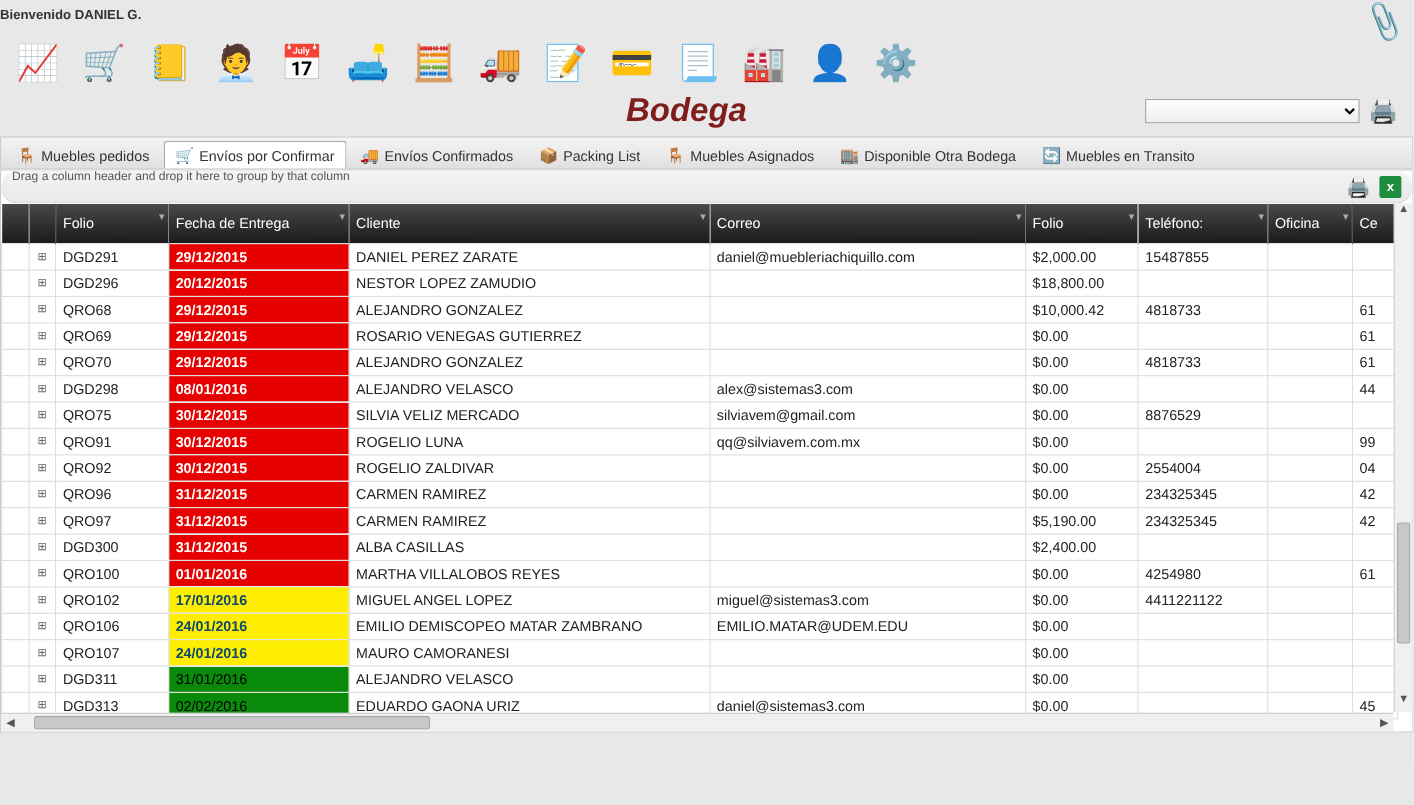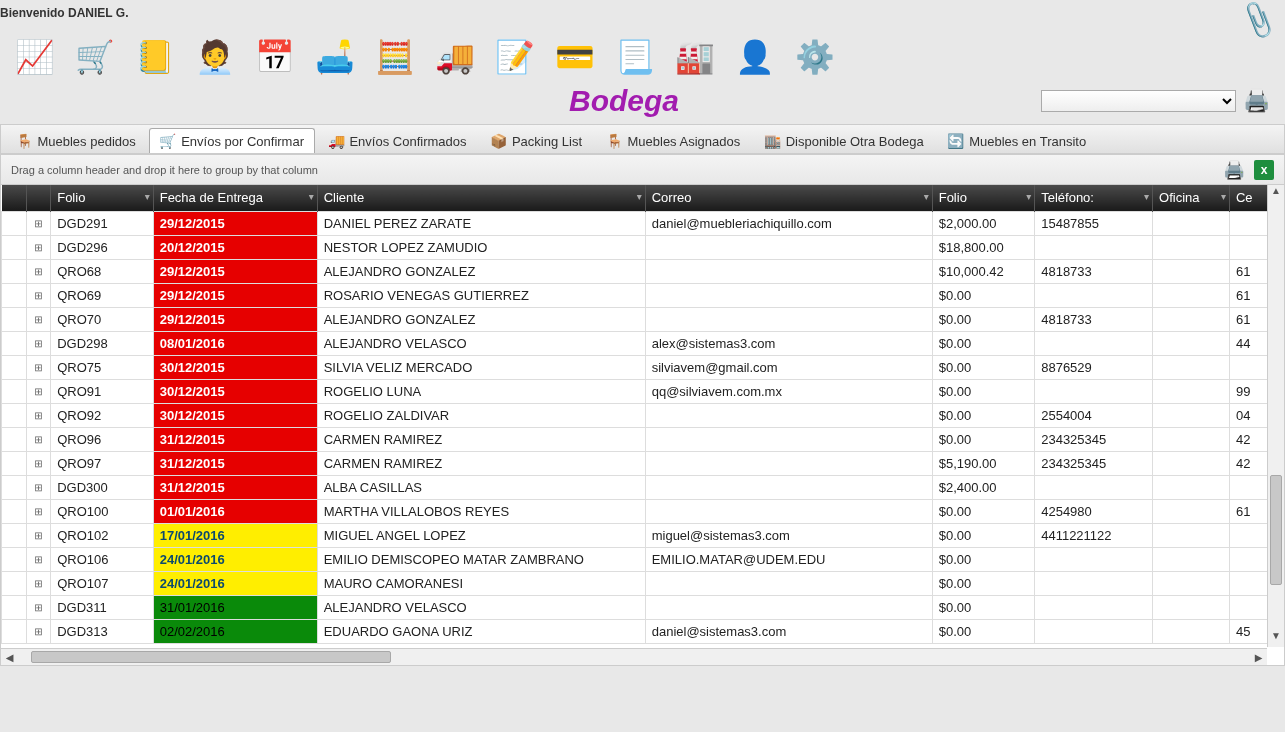--- a/index.html
+++ b/index.html
@@ -42,21 +42,21 @@
   }
   .title-row {
     display: flex;
     align-items: center;
     padding: 0 14px 6px 14px;
   }
   .page-title {
     font-size: 30px;
     font-weight: bold;
     font-style: italic;
-    color: #a21caf;
+    color: #7f1d1d;
     margin-left: 555px;
   }
   .controls {
     margin-left: auto;
     display: flex;
     flex-direction: column;
     gap: 6px;
     align-items: flex-start;
   }
   .ctrl-row {
@@ -113,27 +113,27 @@
   .grid-wrap {
     border: 1px solid #ccc;
     background: #fff;
     height: 512px;
     position: relative;
     display: flex;
     flex-direction: column;
   }
   .grouprow {
     display: flex;
-    align-items: center;
     background: linear-gradient(#f4f4f4,#e8e8e8);
     border-bottom: 1px solid #ccc;
     height: 30px;
     padding: 0 10px;
     color: #555;
     font-size: 11px;
+    border-radius: 15px;
   }
   .grouprow .right-icons {
     margin-left: auto;
     display: flex;
     gap: 8px;
     align-items: center;
   }
   .gr-icon { font-size: 18px; cursor: pointer; }
   .xls {
     background: #1e8e3e;
@@ -159,21 +159,21 @@
   }
   thead th {
     background: linear-gradient(#4a4a4a,#1a1a1a);
     color: #fff;
     text-align: left;
     padding: 4px 6px;
     font-weight: normal;
     font-size: 13px;
     border-right: 1px solid #555;
     position: relative;
-    height: 26px;
+    height: 36px;
     white-space: nowrap;
     overflow: hidden;
   }
   thead th .filter {
     position: absolute;
     right: 3px;
     top: 6px;
     color: #aaa;
     font-size: 10px;
   }

